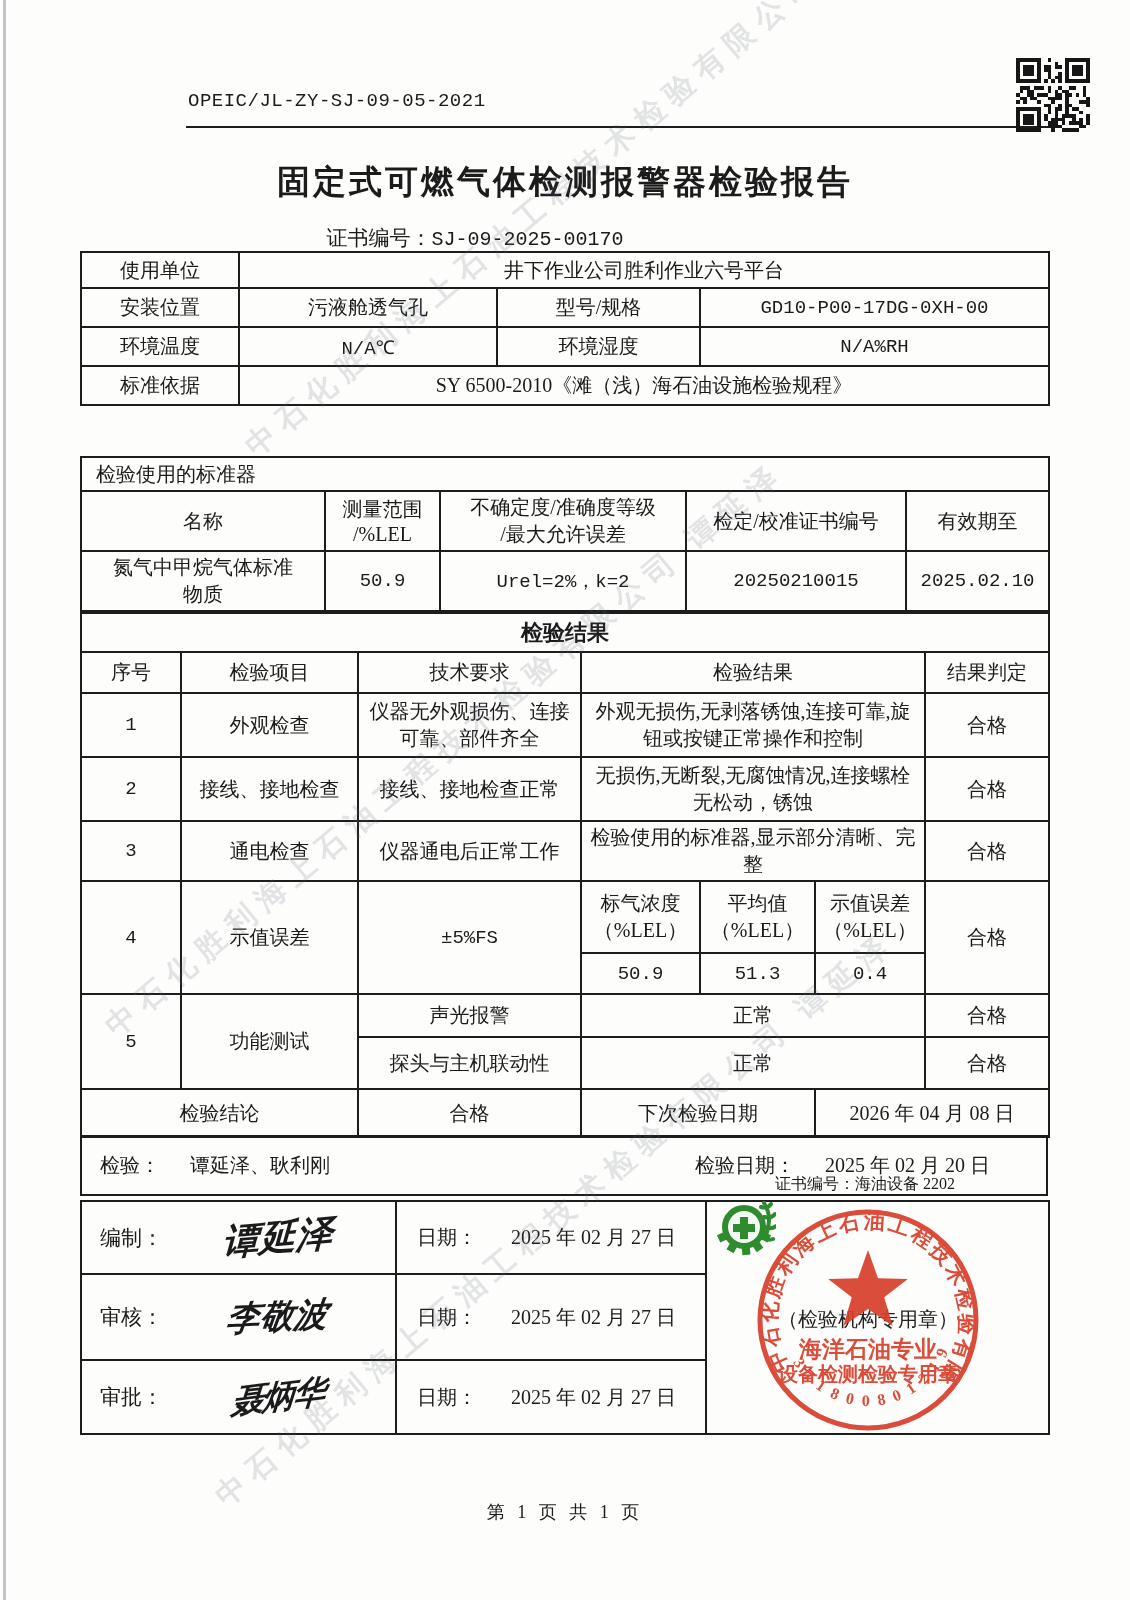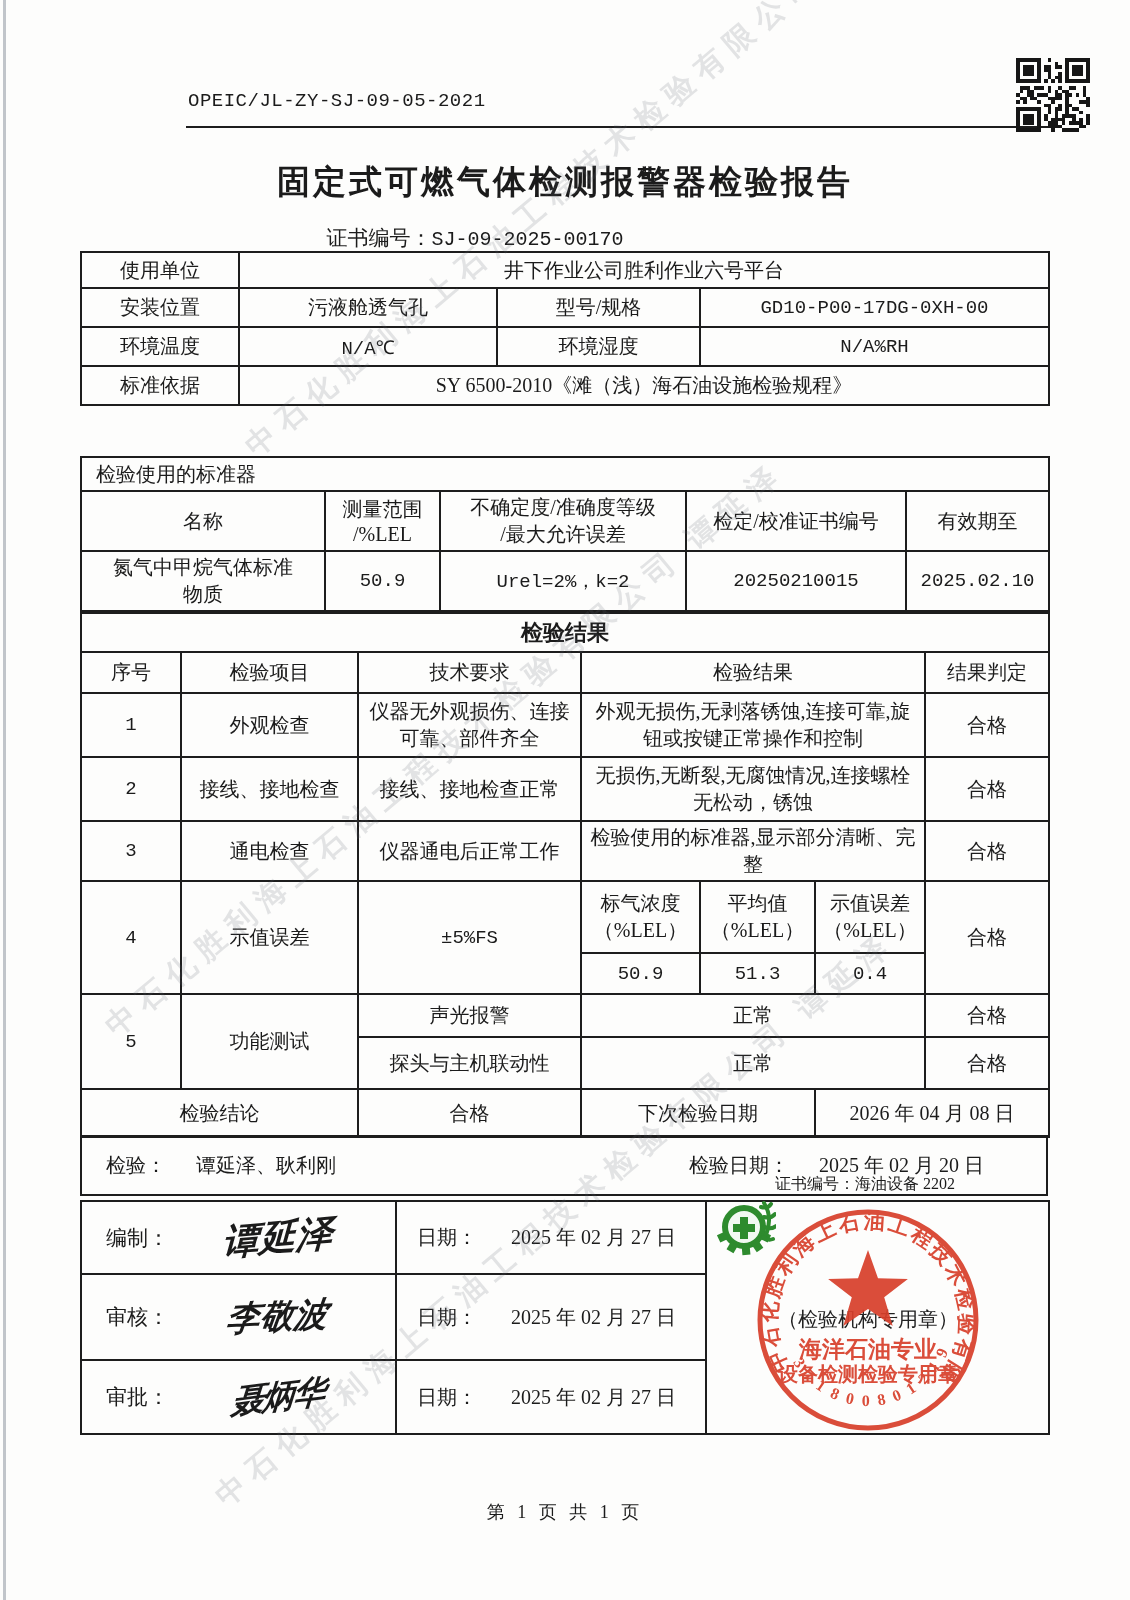--- a/index.html
+++ b/index.html
@@ -31,21 +31,21 @@
 
   #t1{top:251px}
   #t2{top:456px}
   #t3{top:612px}
   #t4{top:1135px}
   #t5{top:1200px}
 
   .insp-flex{display:flex;align-items:center;justify-content:space-between;padding:0 52px 0 14px}
   .insp-flex .grp{display:flex;gap:30px;align-items:baseline}
 
-  .sigcell{padding:10px}
+  .sigcell{padding:4px}
   .sigwrap{display:flex;align-items:center;height:100%}
   .siglabel{padding-left:14px;font-size:21px}
   .sig{flex:1;text-align:center;font-size:37px;font-style:italic;font-weight:bold}
   .sig span{display:inline-block;transform:rotate(-5deg) skewX(-7deg)}
   .sig.s2 span{transform:rotate(-3deg) skewX(-10deg);font-size:34px}
   .sig.s3 span{transform:rotate(-7deg) skewX(-12deg);font-size:33px;letter-spacing:-2px}
   .datecell{text-align:left;padding-left:20px}
   .datecell .dl{margin-right:34px}
 
   .stamp-cert{position:absolute;left:700px;top:1174px;width:330px;text-align:center;

